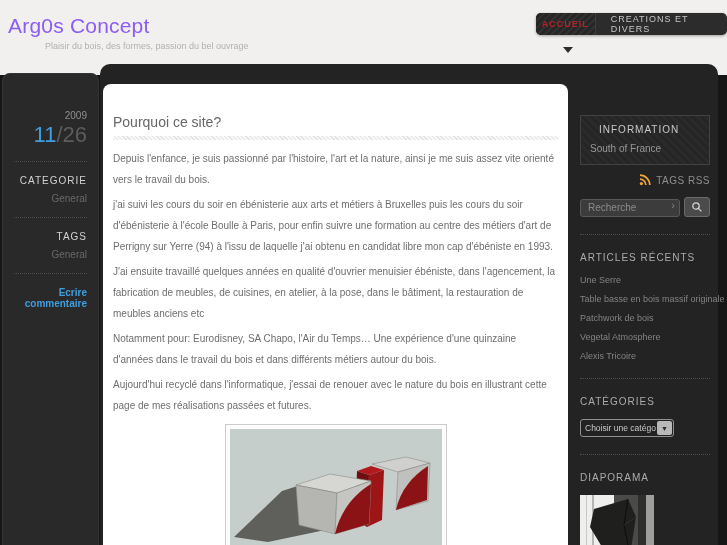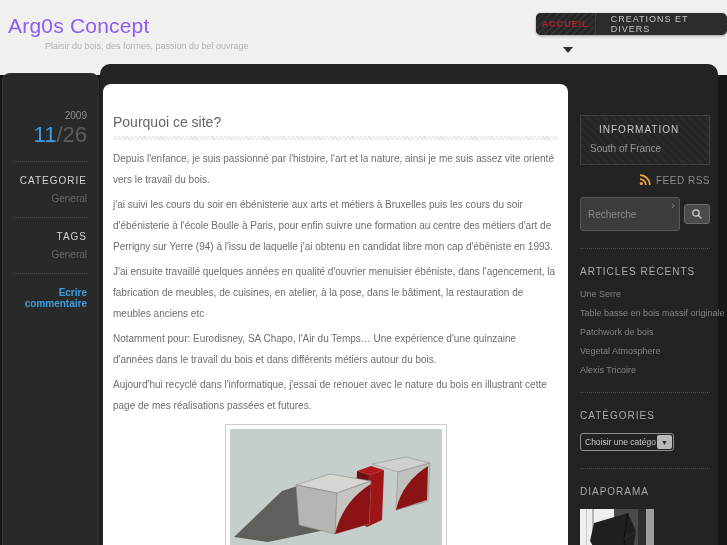--- a/index.html
+++ b/index.html
@@ -52,21 +52,21 @@
   .info-box { margin-top:51px; border:1px solid #414141; padding:8px 9px 10px;
               background:repeating-linear-gradient(45deg,#2a2a2a 0 3px,#252525 3px 6px); }
   .info-title { font-size:10px; color:#c8c8c8; letter-spacing:1px;padding-left:9px; }
   .info-text { font-size:10px; color:#979797; margin-top:8px; }
 
   .feed-row { margin-top:9px; display:flex; justify-content:flex-end; align-items:center; gap:5px; cursor:pointer; }
   .feed-label { font-size:10px; color:#8e8e8e; letter-spacing:0.5px; }
 
   .search-row { margin-top:11px; display:flex; gap:4px; align-items:center; }
   .search-wrap { position:relative; flex:1; }
-  .search-input { width:100%; height:34px; background:#3c3c3c; border:1px solid #585858; border-radius:3px;
+  .search-input { width:100%; height:18px; background:#3c3c3c; border:1px solid #585858; border-radius:3px;
                   color:#999999; font-size:10px; padding:0 16px 0 7px; outline:none;
                   font-family:"Liberation Sans", sans-serif; }
   .search-input::placeholder { color:#8a8a8a; }
   .search-chevron { position:absolute; right:5px; top:2px; color:#858585; font-size:11px; }
   .search-button { width:26px; height:20px; background:#4b4b4b; border:1px solid #6a6a6a; border-radius:3px;
                    display:flex; align-items:center; justify-content:center; cursor:pointer; }
 
   .side-divider { border-bottom:1px dotted #4d4d4d; margin:17px 0; }
   .side-heading { font-size:10px; color:#ababab; letter-spacing:1px; margin-bottom:12px; }
   .side-link { font-size:9px; color:#838383; margin-bottom:9px; white-space:nowrap; cursor:pointer; }
@@ -147,21 +147,21 @@
         <div class="info-title">INFORMATION</div>
         <div class="info-text">South of France</div>
       </div>
 
       <div class="feed-row">
         <svg width="12" height="12" viewBox="0 0 12 12">
           <circle cx="2.4" cy="9.6" r="1.6" fill="#f0a43c"></circle>
           <path d="M1,5.2 A5.8,5.8 0 0 1 6.8,11" stroke="#f0a43c" stroke-width="1.7" fill="none"></path>
           <path d="M1,1.2 A9.8,9.8 0 0 1 10.8,11" stroke="#f0a43c" stroke-width="1.7" fill="none"></path>
         </svg>
-        <span class="feed-label">FEED RSS</span>
+        <span class="feed-label">TAGS RSS</span>
       </div>
 
       <div class="search-row">
         <div class="search-wrap">
           <input class="search-input" type="text" placeholder="Recherche" style="">
           <span class="search-chevron">›</span>
         </div>
         <div class="search-button">
           <svg width="12" height="12" viewBox="0 0 12 12">
             <circle cx="5" cy="5" r="3.2" stroke="#d2d2d2" stroke-width="1.3" fill="none"></circle>

